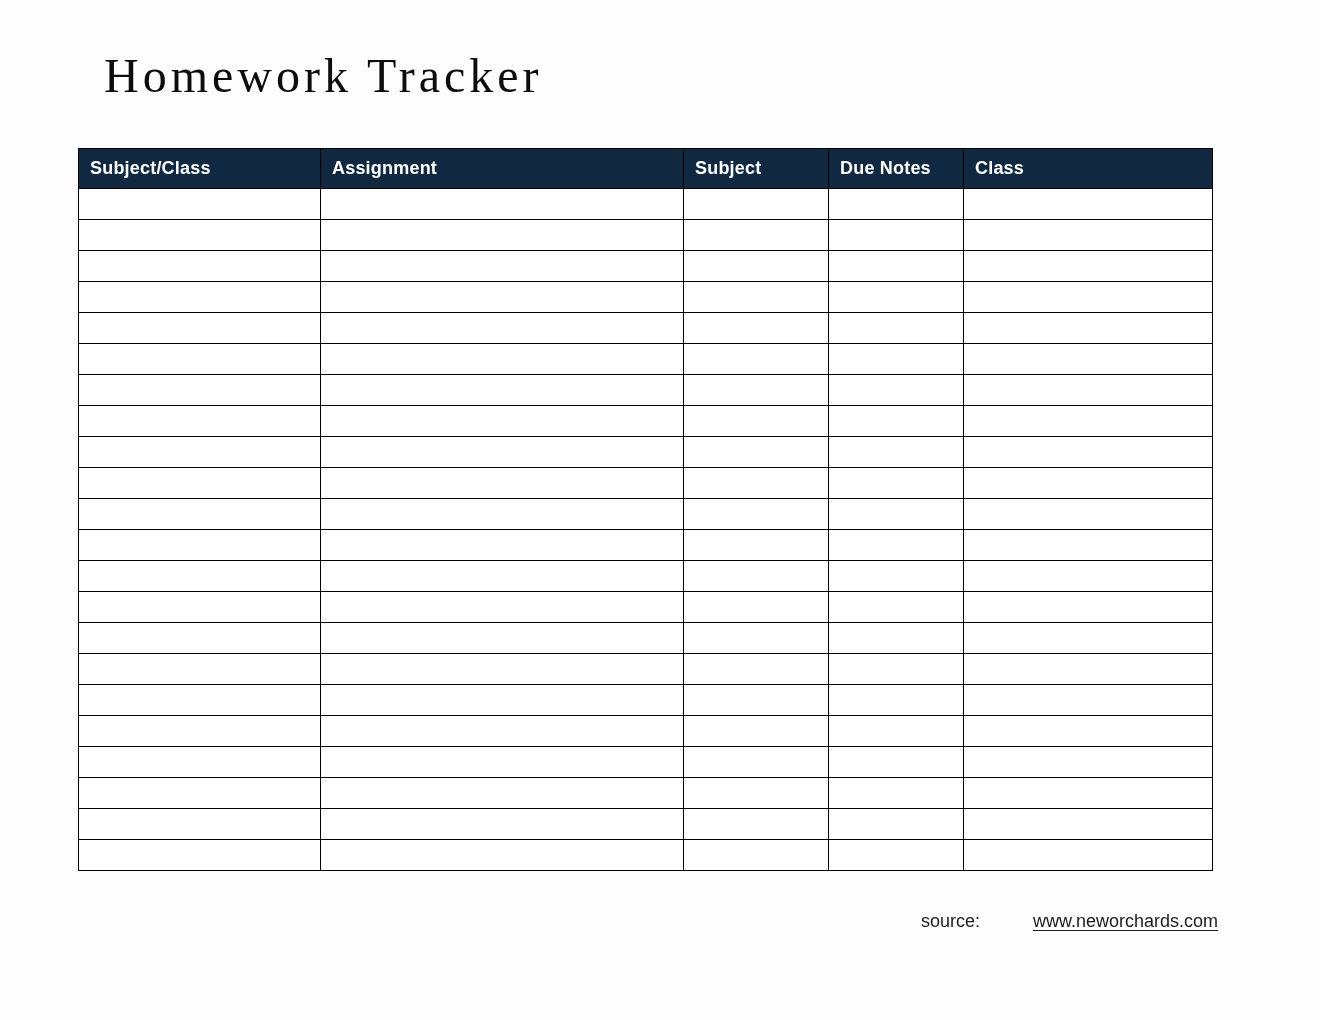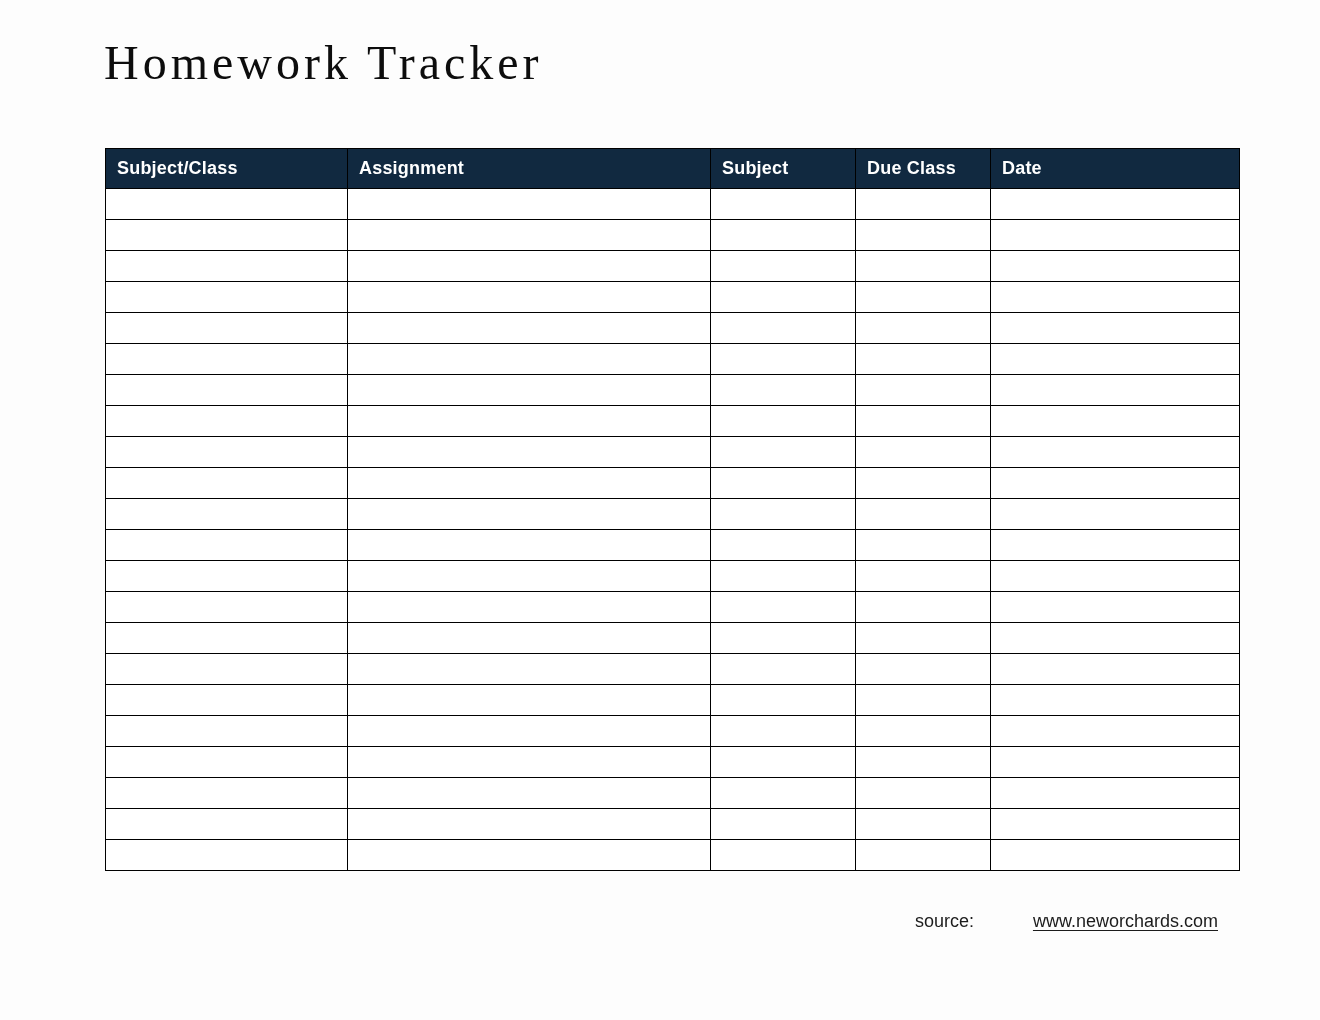--- a/index.html
+++ b/index.html
@@ -8,32 +8,32 @@
   body {
     width: 1320px; height: 1020px;
     background: #fdfdfd;
     font-family: "Liberation Sans", sans-serif;
     position: relative;
     overflow: hidden;
   }
   .page { position: absolute; inset: 0; }
   .title {
     position: absolute;
-    left: 104px; top: 35px;
+    left: 104px; top: 48px;
     margin: 0;
     font-family: cursive;
     font-weight: 400;
     font-size: 48px;
     letter-spacing: 4px;
     color: #0d0d0d;
     white-space: nowrap;
   }
   table.tracker {
     position: absolute;
-    left: 105px; top: 148px;
+    left: 78px; top: 148px;
     border-collapse: collapse;
     table-layout: fixed;
     width: 1134px;
     border-radius: 26px;
   }
   table.tracker col.c1 { width: 242px; }
   table.tracker col.c2 { width: 363px; }
   table.tracker col.c3 { width: 145px; }
   table.tracker col.c4 { width: 135px; }
   table.tracker col.c5 { width: 249px; }
@@ -55,21 +55,21 @@
     padding: 0;
   }
   .footer {
     position: absolute;
     top: 911px;
     right: 102px;
     font-size: 18px;
     color: #1c1c1c;
     white-space: nowrap;
   }
-  .footer .src-label { margin-right: 22px; }
+  .footer .src-label { margin-right: 16px; }
   .footer a.source-link {
     color: #1c1c1c;
     text-decoration: underline;
     text-underline-offset: 3px;
     cursor: pointer;
     margin-left: 37px;
   }
 </style>
 </head>
 <body>
@@ -84,22 +84,22 @@
         <col class="c2">
         <col class="c3">
         <col class="c4">
         <col class="c5">
     </colgroup>
     <thead>
       <tr>
         <th>Subject/Class</th>
         <th>Assignment</th>
         <th>Subject</th>
-        <th>Due Class</th>
-        <th>Date</th>
+        <th>Due Notes</th>
+        <th>Class</th>
       </tr>
     </thead>
     <tbody>
       <tr>
         <td></td>
         <td></td>
         <td></td>
         <td></td>
         <td></td>
       </tr>

